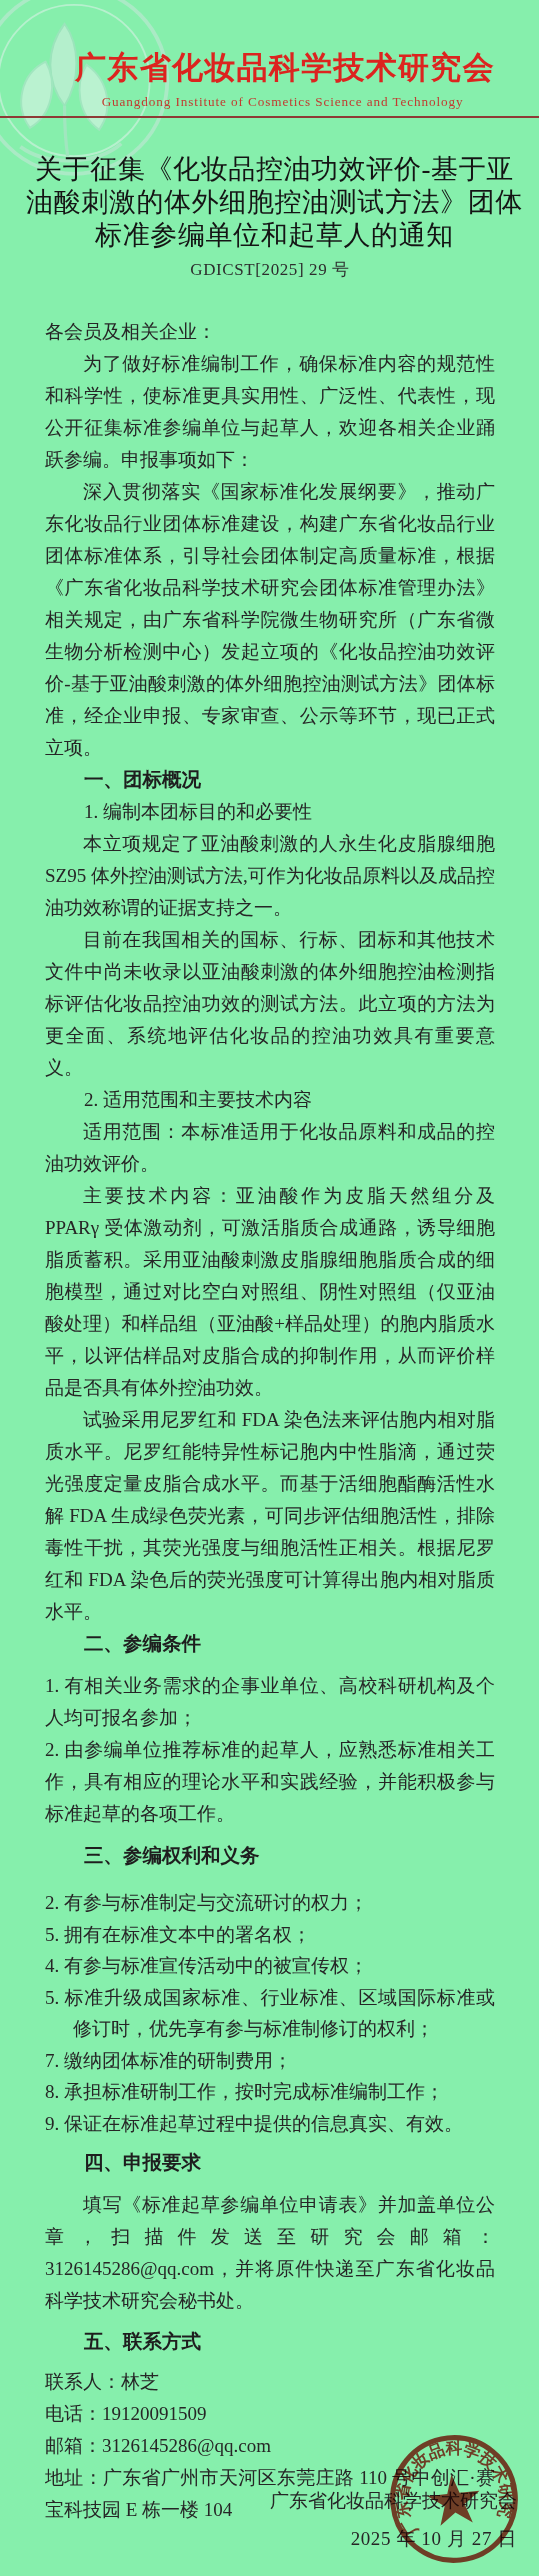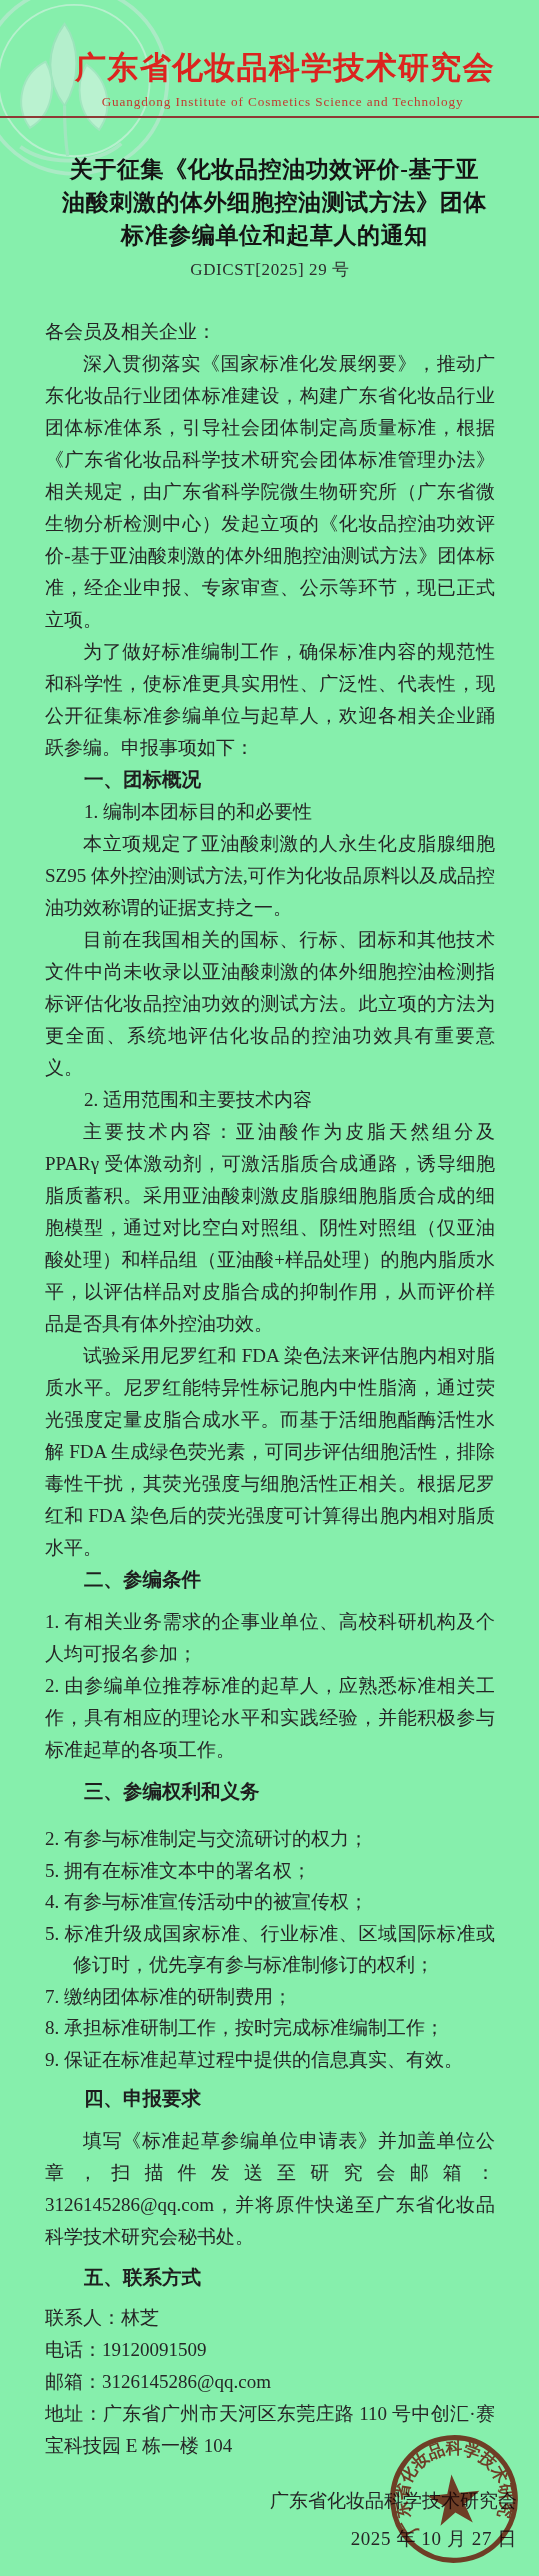--- a/index.html
+++ b/index.html
@@ -7,22 +7,22 @@
         font-family:"Liberation Serif","DejaVu Serif",serif;color:#262626;}
   
   .logo-wm{position:absolute;left:-30px;top:-14px;width:208px;height:208px;opacity:.6;pointer-events:none;}
   .header-cn{position:absolute;top:47px;left:0;width:100%;text-align:center;transform:translateX(15px);
              font-family:"Liberation Sans","DejaVu Sans",sans-serif;font-weight:bold;
              font-size:31px;letter-spacing:1.3px;color:#dc241f;}
   .header-en{position:absolute;top:94px;left:0;width:100%;text-align:center;transform:translateX(12.6px);
              font-size:13.2px;letter-spacing:0.9px;color:#c23a30;white-space:nowrap;}
   .divider{position:absolute;top:116px;left:0;width:100%;height:1.9px;background:#8e3a36;}
   
-  .title{position:absolute;top:153px;left:19px;right:10px;text-align:center;font-weight:bold;
-         font-size:23px;line-height:33px;color:#141414;letter-spacing:0.6px;}
+  .title{position:absolute;top:153px;left:19px;right:10px;text-align:center;font-weight:normal;
+         font-size:27px;line-height:33px;color:#141414;letter-spacing:0.6px;}
   .docno{position:absolute;top:258px;left:0;width:100%;text-align:center;font-size:17px;
          letter-spacing:0.6px;color:#2d2d2d;}
   
   .body{position:absolute;top:316px;left:45px;width:450px;font-size:19px;line-height:32px;
         text-align:justify;overflow-wrap:anywhere;}
   .para{text-indent:38px;}
   .sub{padding-left:39px;}
   .h{padding-left:39px;font-weight:bold;font-size:19.5px;color:#1e1e1e;}
   .h2m{margin-bottom:10px}
   .h3m{margin-top:10px;margin-bottom:15px}
@@ -57,28 +57,29 @@
   <div class="title">
     <div>关于征集《化妆品控油功效评价-基于亚</div>
     <div>油酸刺激的体外细胞控油测试方法》团体</div>
     <div>标准参编单位和起草人的通知</div>
   </div>
   <div class="docno">GDICST[2025] 29 号</div>
 
   <div class="body">
     <div>各会员及相关企业：</div>
 
+    <div class="para">为了做好标准编制工作，确保标准内容的规范性和科学性，使标准更具实用性、广泛性、代表性，现公开征集标准参编单位与起草人，欢迎各相关企业踊跃参编。申报事项如下：</div>
     <div class="para">深入贯彻落实《国家标准化发展纲要》，推动广东化妆品行业团体标准建设，构建广东省化妆品行业团体标准体系，引导社会团体制定高质量标准，根据《广东省化妆品科学技术研究会团体标准管理办法》相关规定，由广东省科学院微生物研究所（广东省微生物分析检测中心）发起立项的《化妆品控油功效评价-基于亚油酸刺激的体外细胞控油测试方法》团体标准，经企业申报、专家审查、公示等环节，现已正式立项。</div>
-    <div class="para">为了做好标准编制工作，确保标准内容的规范性和科学性，使标准更具实用性、广泛性、代表性，现公开征集标准参编单位与起草人，欢迎各相关企业踊跃参编。申报事项如下：</div>
 
     <div class="h">一、团标概况</div>
     <div class="sub">1.  编制本团标目的和必要性</div>
     <div class="para">本立项规定了亚油酸刺激的人永生化皮脂腺细胞 SZ95 体外控油测试方法,可作为化妆品原料以及成品控油功效称谓的证据支持之一。</div>
     <div class="para">目前在我国相关的国标、行标、团标和其他技术文件中尚未收录以亚油酸刺激的体外细胞控油检测指标评估化妆品控油功效的测试方法。此立项的方法为更全面、系统地评估化妆品的控油功效具有重要意义。</div>
     <div class="sub">2.  适用范围和主要技术内容</div>
+    <div class="para">适用范围：本标准适用于化妆品原料和成品的控油功效评价。</div>
     <div class="para">主要技术内容：亚油酸作为皮脂天然组分及 PPARγ 受体激动剂，可激活脂质合成通路，诱导细胞脂质蓄积。采用亚油酸刺激皮脂腺细胞脂质合成的细胞模型，通过对比空白对照组、阴性对照组（仅亚油酸处理）和样品组（亚油酸+样品处理）的胞内脂质水平，以评估样品对皮脂合成的抑制作用，从而评价样品是否具有体外控油功效。</div>
     <div class="para">试验采用尼罗红和 FDA 染色法来评估胞内相对脂质水平。尼罗红能特异性标记胞内中性脂滴，通过荧光强度定量皮脂合成水平。而基于活细胞酯酶活性水解 FDA 生成绿色荧光素，可同步评估细胞活性，排除毒性干扰，其荧光强度与细胞活性正相关。根据尼罗红和 FDA 染色后的荧光强度可计算得出胞内相对脂质水平。</div>
 
     <div class="h h2m">二、参编条件</div>
     <div>1. 有相关业务需求的企事业单位、高校科研机构及个人均可报名参加；</div>
     <div>2. 由参编单位推荐标准的起草人，应熟悉标准相关工作，具有相应的理论水平和实践经验，并能积极参与标准起草的各项工作。</div>
 
     <div class="h h3m">三、参编权利和义务</div>
     <div class="list3">
       <div class="li">2.  有参与标准制定与交流研讨的权力；</div>

